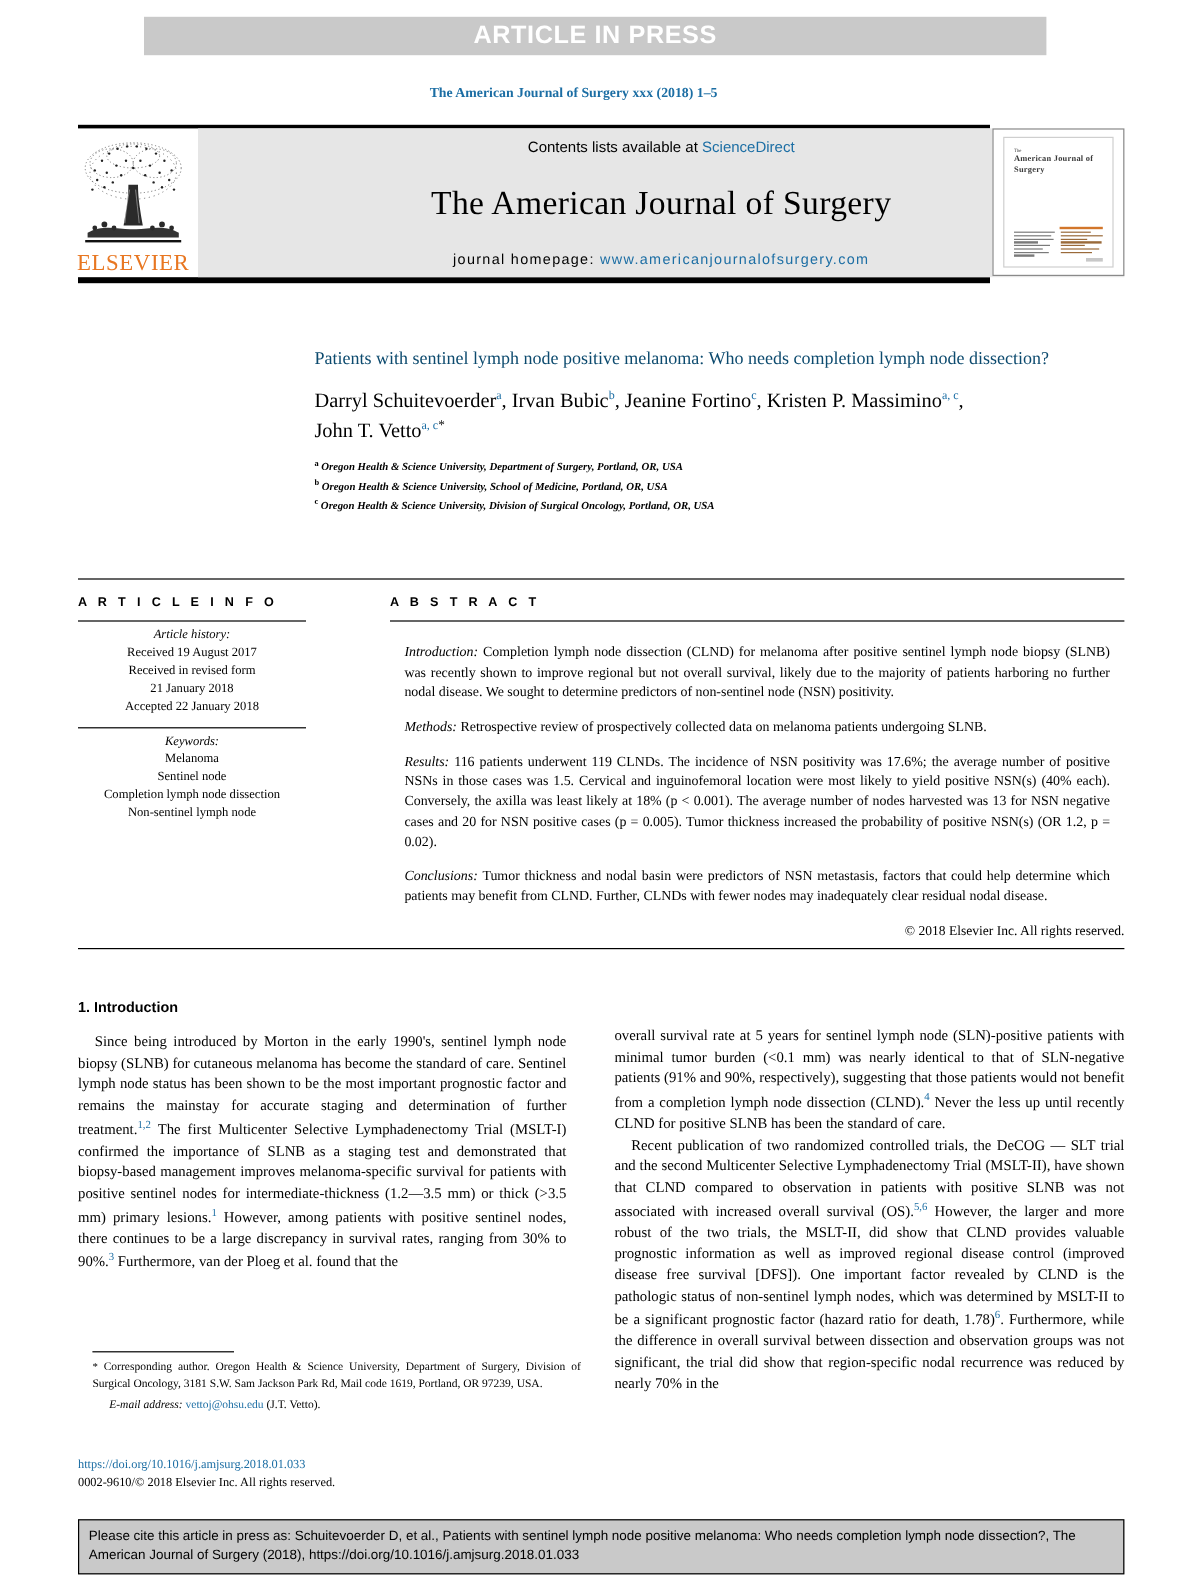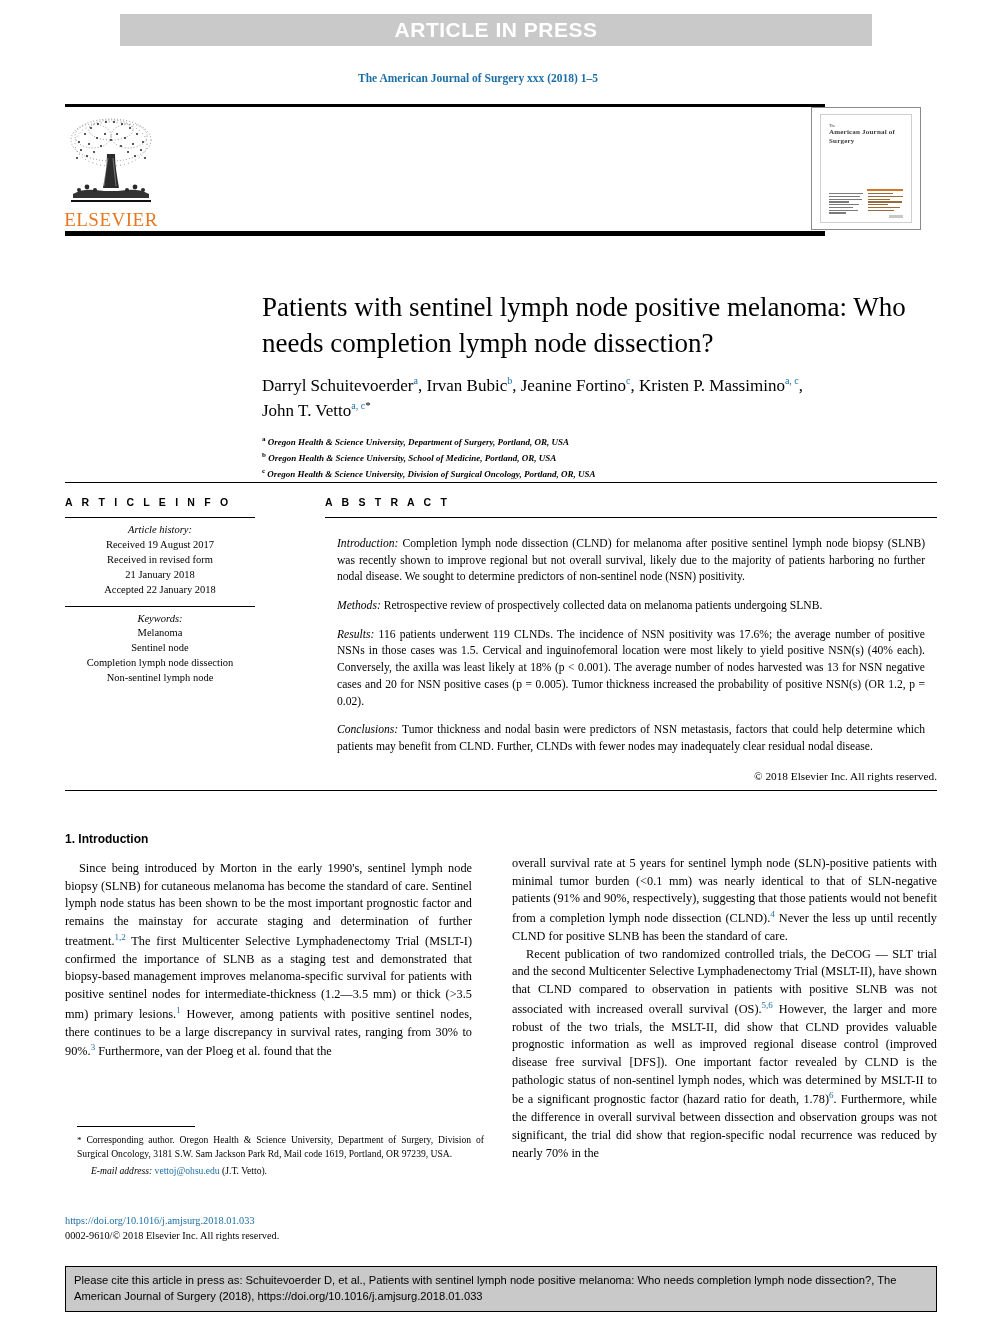--- a/index.html
+++ b/index.html
@@ -117,21 +117,21 @@
     font-family: "Liberation Sans", sans-serif;
     font-size: 12px;
     letter-spacing: 1.1px;
     color: #000;
   }
   .homepage .hp-url { color: #1c6ea4; }
 
   
   .cover-thumb {
     position: absolute;
-    right: 16px;
+    right: 0px;
     top: 3px;
     width: 110px;
     height: 123px;
     border: 1px solid #8a8a8a;
     background: #ffffff;
     box-sizing: border-box;
     overflow: hidden;
   }
   .cover-inner {
     position: absolute;
@@ -157,25 +157,25 @@
 
   
   .title-block {
     position: absolute;
     left: 262px;
     top: 290px;
     width: 676px;
   }
   .paper-title {
     font-family: "Liberation Serif", serif;
-    font-size: 27px;
+    font-size: 15px;
     font-weight: normal;
     line-height: 1.33;
     margin: 0;
-    color: #000000;
+    color: #0c4a6e;
   }
   .authors {
     margin-top: 12px;
     font-family: "Liberation Serif", serif;
     font-size: 17px;
     line-height: 1.45;
     color: #000;
   }
   .aff-mark { color: #1c6ea4; font-size: 10px; vertical-align: super; }
   .star-mark { color: #000; font-size: 11px; vertical-align: super; }
@@ -393,20 +393,29 @@
             <circle cx="60" cy="76" r="2"></circle>
               <circle cx="68" cy="73" r="2.4"></circle>
               <circle cx="76" cy="76" r="2"></circle>
           </g>
           <rect x="4" y="86" width="80" height="2" fill="#111"></rect>
         </g>
       </svg>
       <div class="elsevier-word">ELSEVIER</div>
     </div>
 
+    <div class="sd-box">
+      <div class="sd-contents">
+        <span>Contents lists available at </span><span class="sd-link">ScienceDirect</span>
+      </div>
+      <div class="journal-name">The American Journal of Surgery</div>
+      <div class="homepage">
+        <span>journal homepage: </span><span class="hp-url">www.americanjournalofsurgery.com</span>
+      </div>
+    </div>
 
     <div class="cover-thumb">
       <div class="cover-inner">
         <div class="cover-title">
           <span>The</span>
           <b>American Journal of Surgery</b>
         </div>
         <div class="cover-orange-bar"></div>
         <div class="cover-lines">
           <i style="width:100%"></i>

